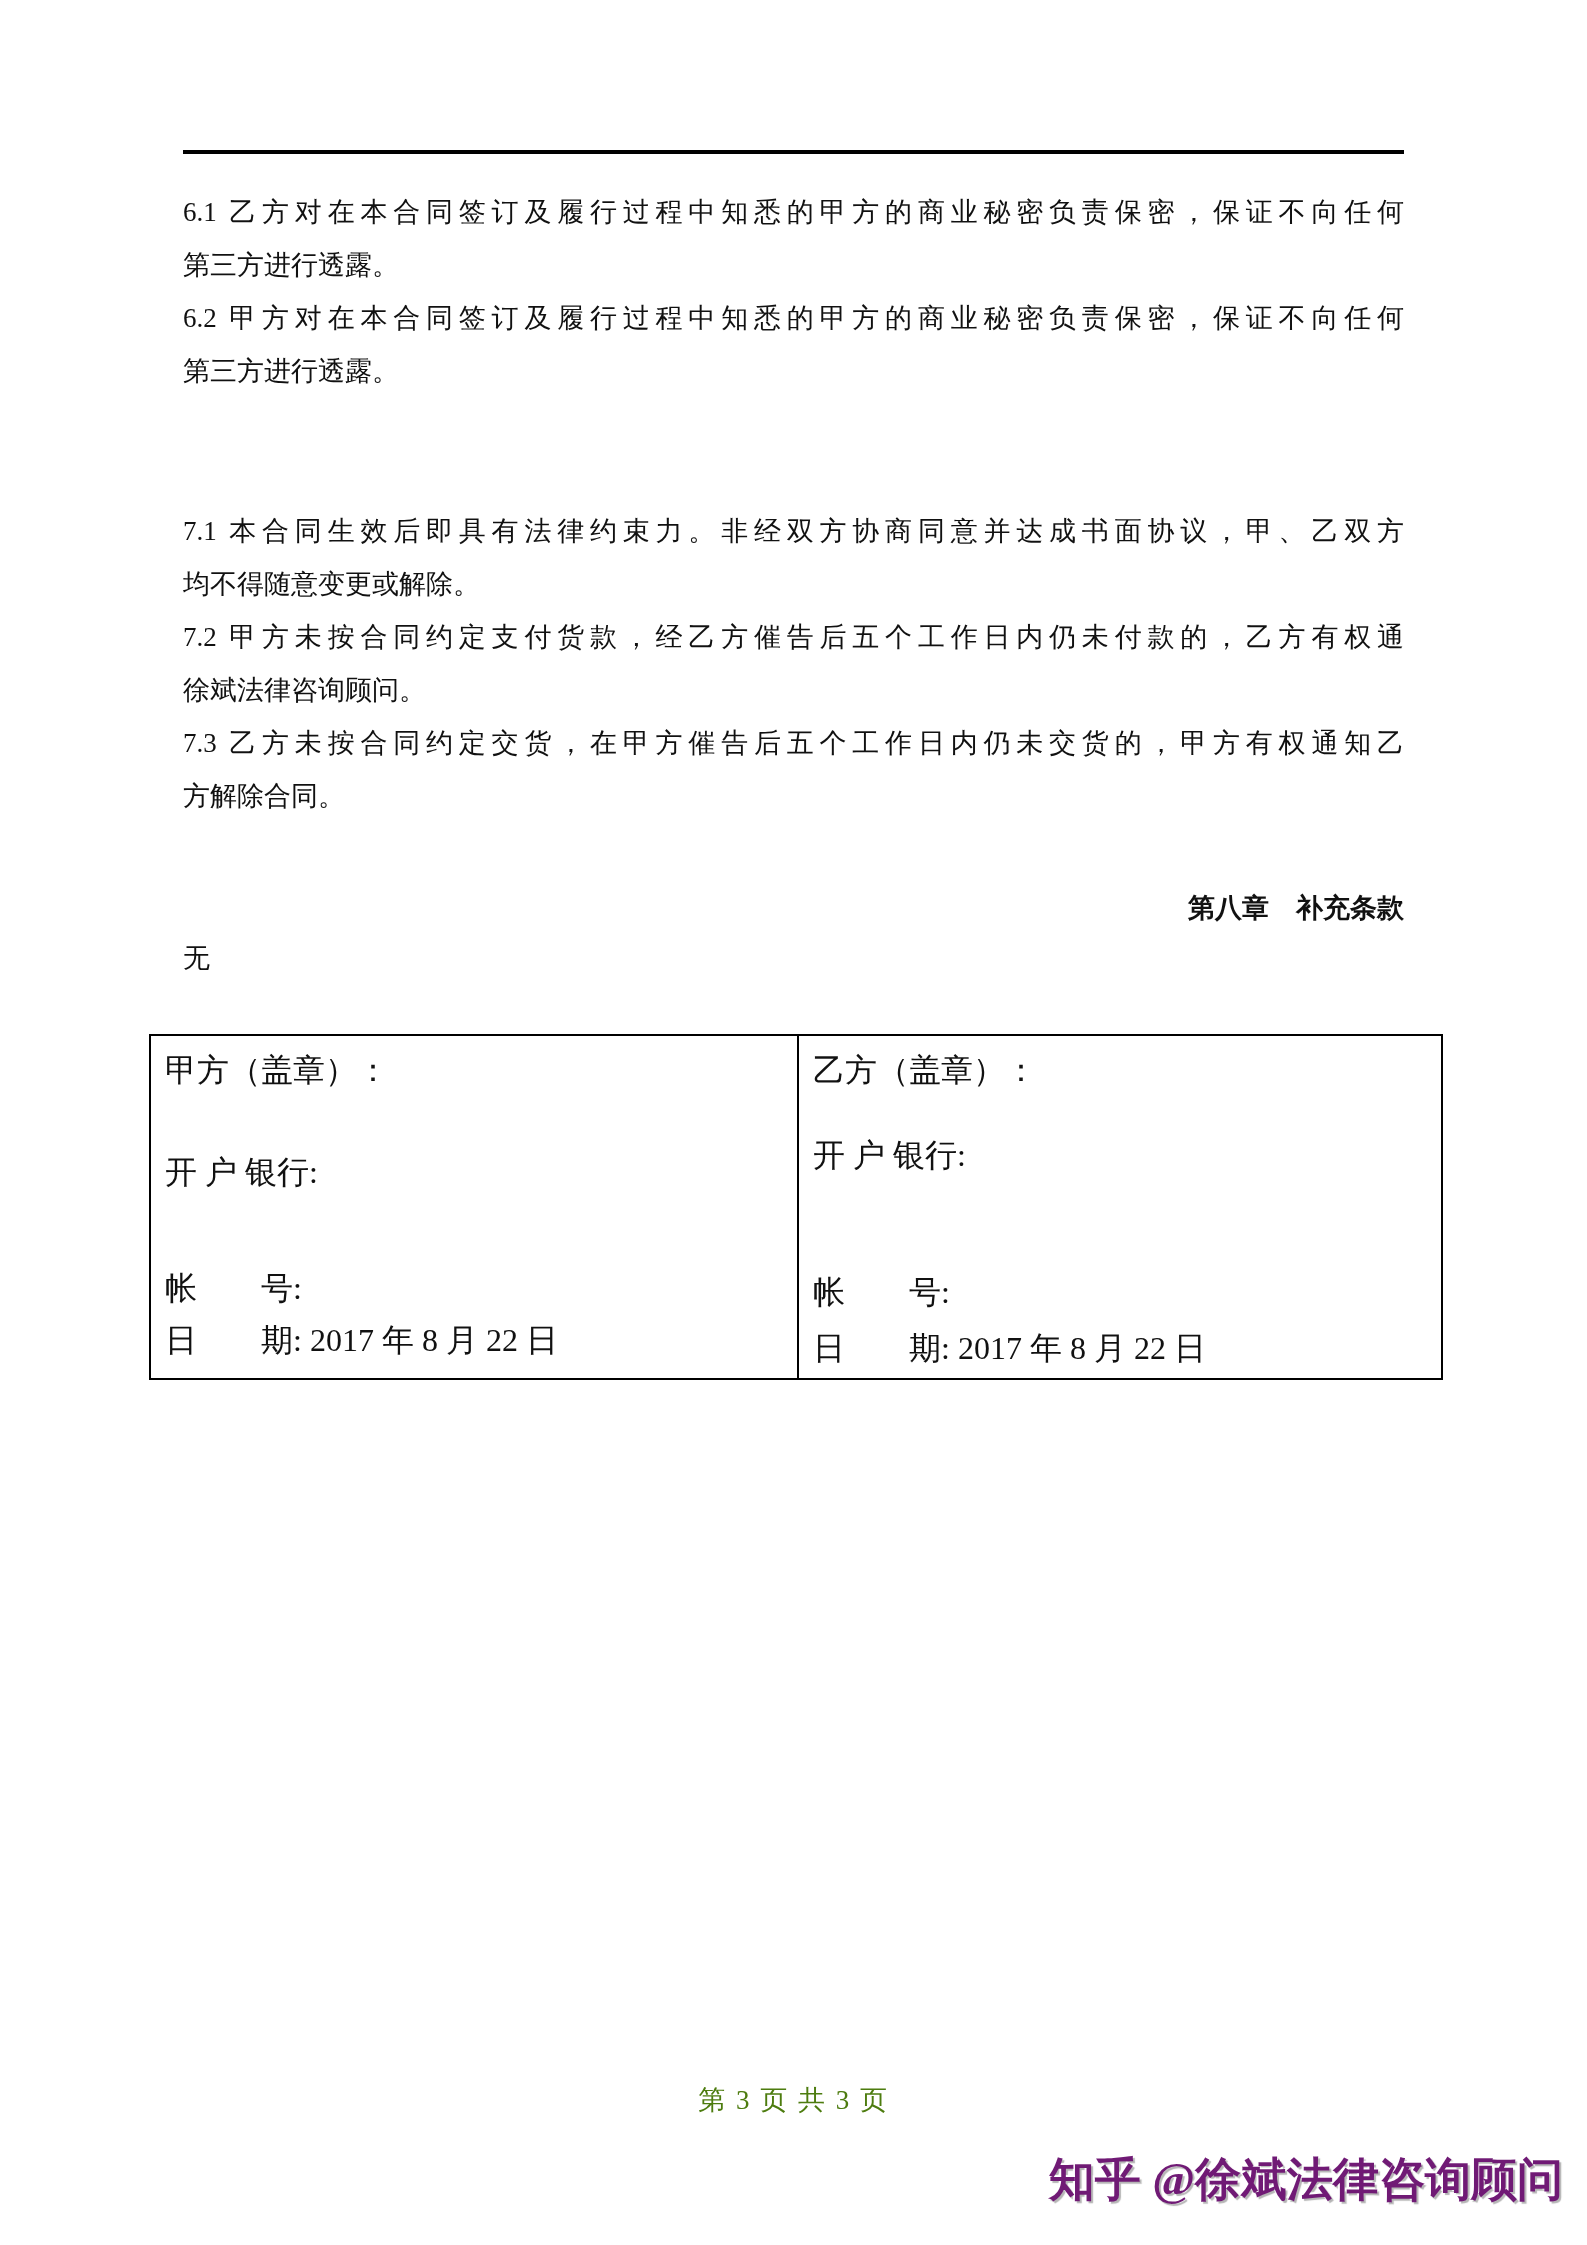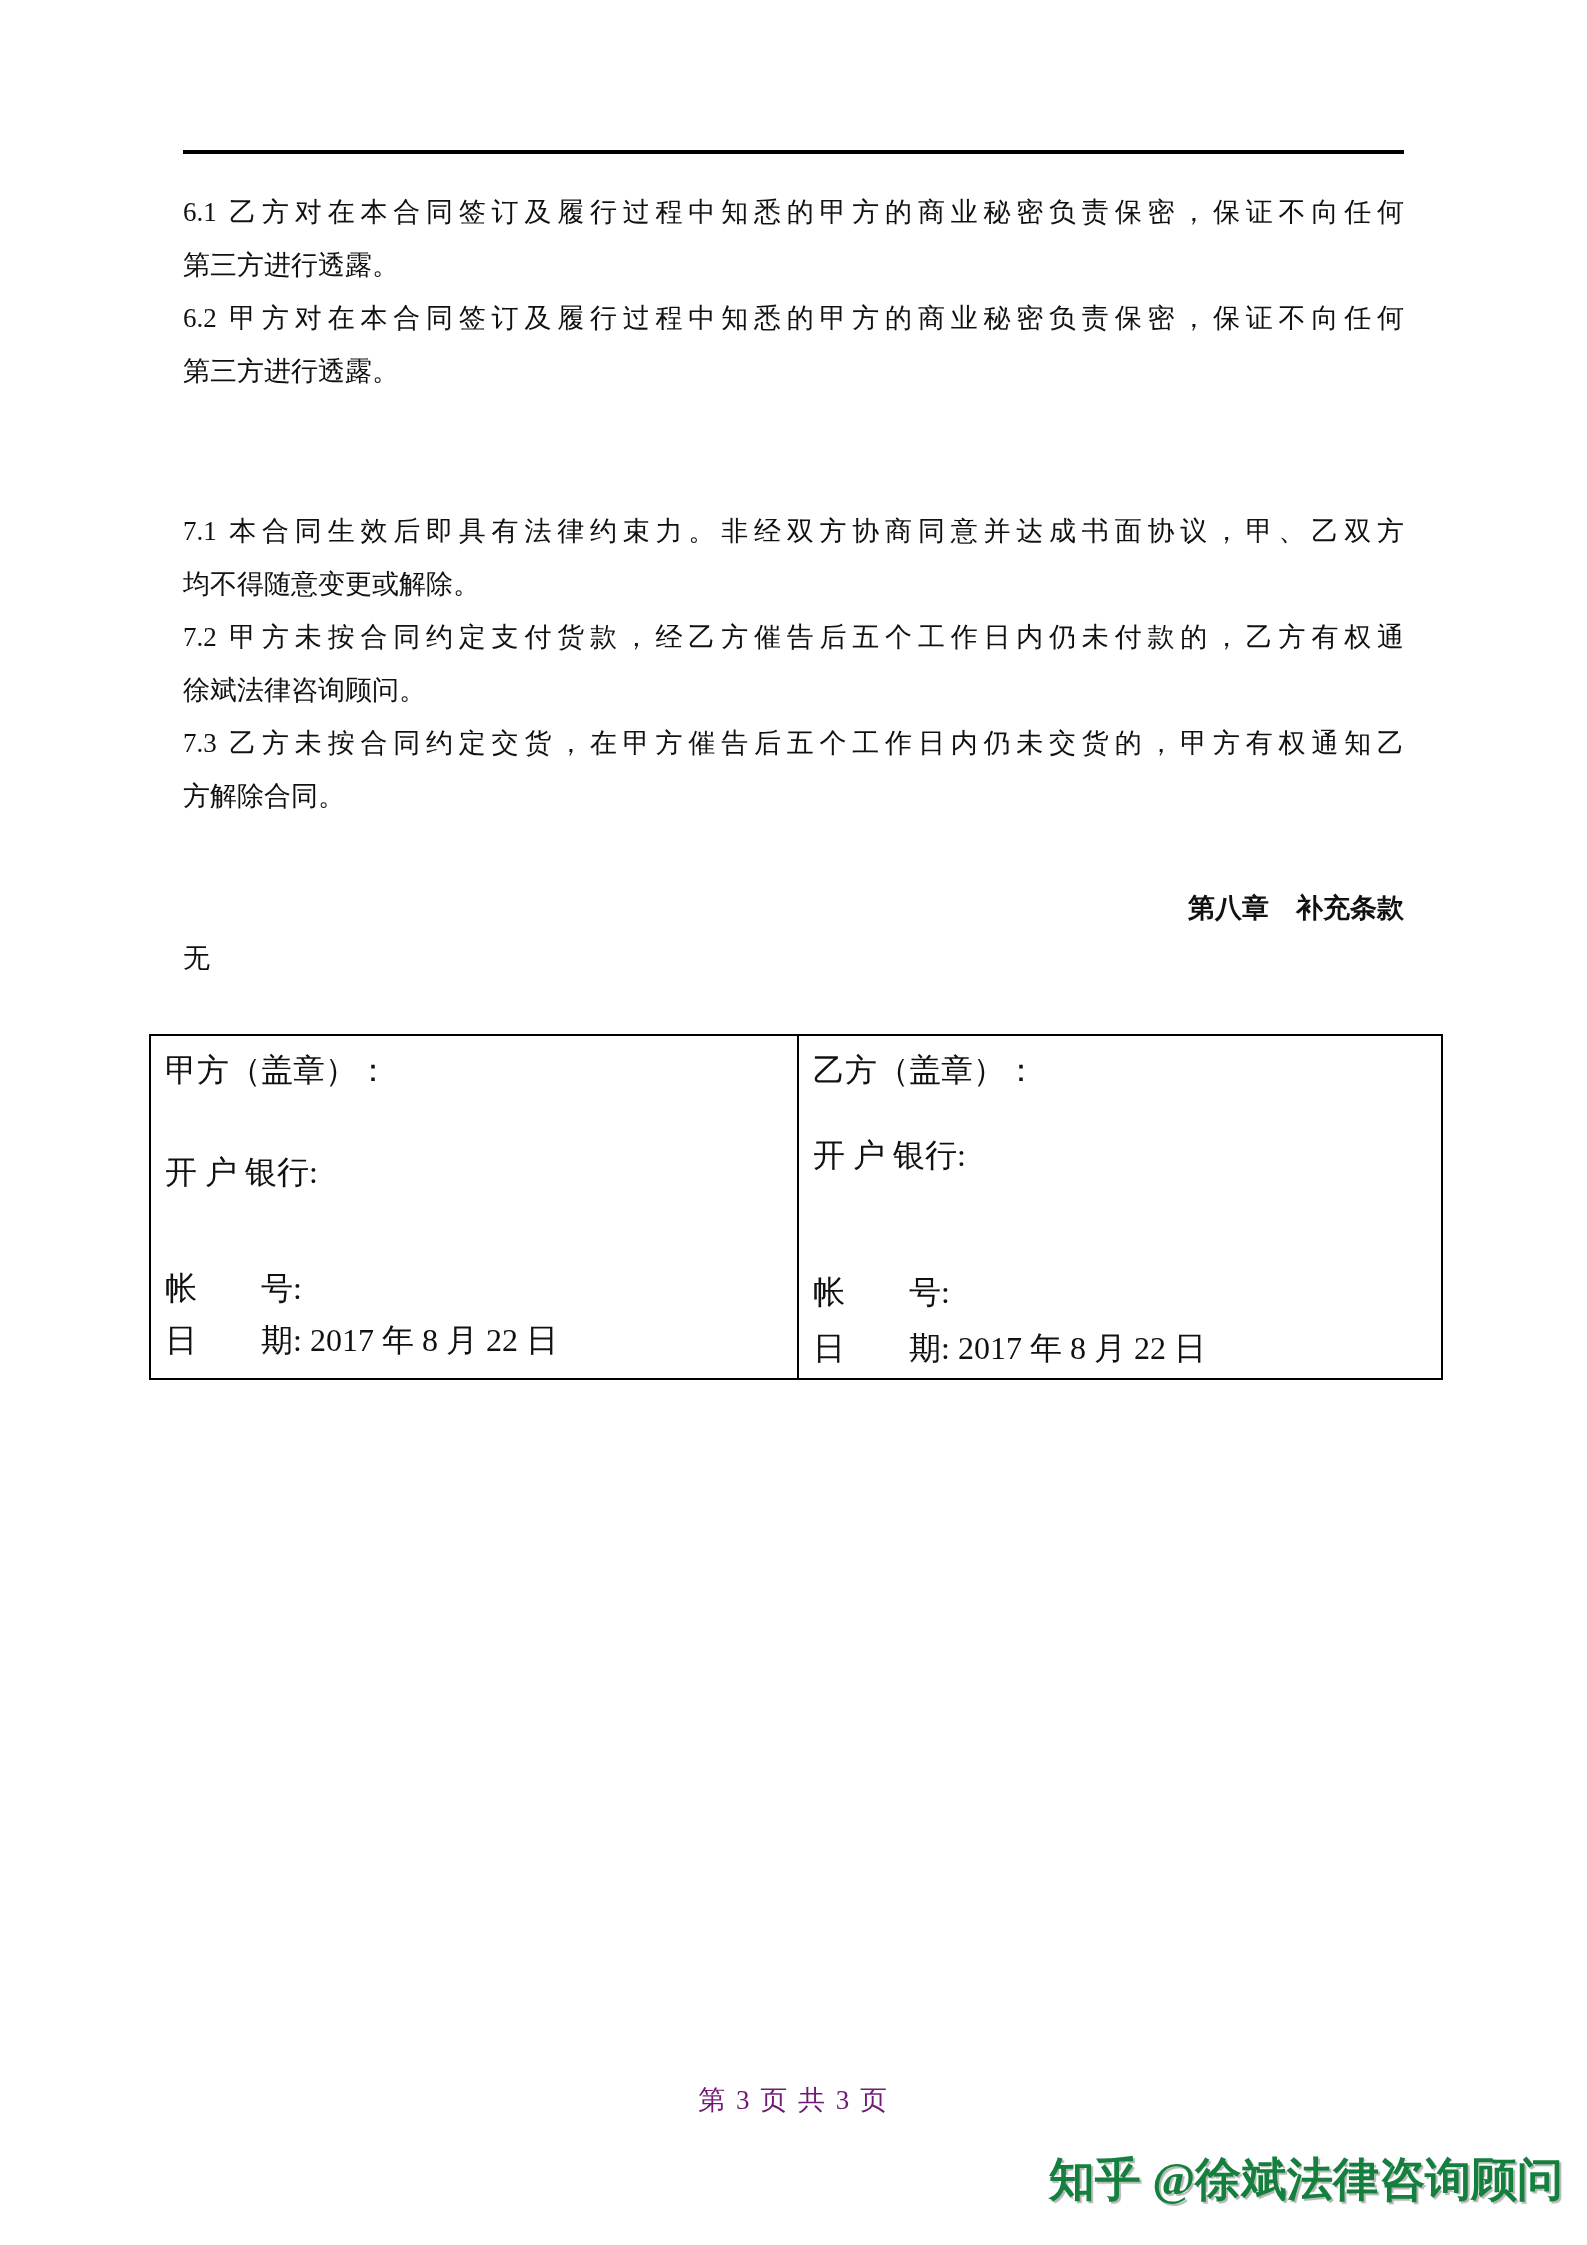--- a/index.html
+++ b/index.html
@@ -77,31 +77,31 @@
 
   .footer {
     position: absolute;
     left: 0;
     top: 2082px;
     width: 100%;
     text-align: center;
     font-size: 27px;
     line-height: 36px;
     letter-spacing: 2px;
-    color: #701a75;
+    color: #4d7c0f;
     white-space: pre;
   }
   .watermark {
     position: absolute;
     right: 24px;
     top: 2150px;
     font-size: 46px;
     line-height: 60px;
     font-weight: bold;
-    color: #15803d;
+    color: #701a75;
     text-shadow: -2px -2px 1px #ffffff, 2px 2px 1px #b5b5b5;
     white-space: pre;
   }
 </style>
 </head>
 <body>
 
 <div class="page">
 
   <div class="top-rule"></div>

